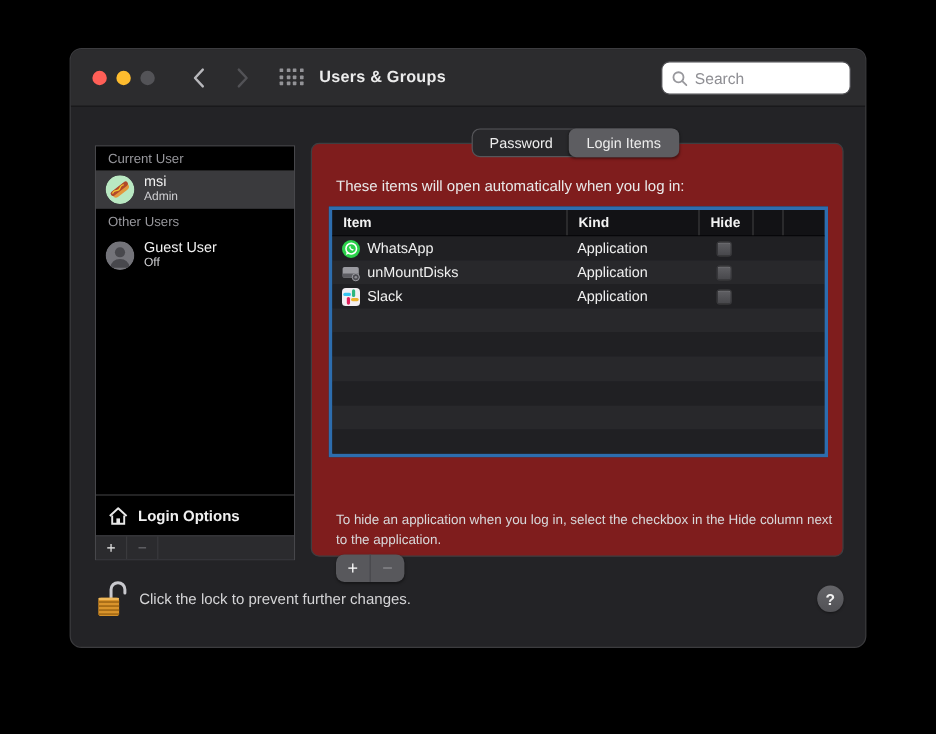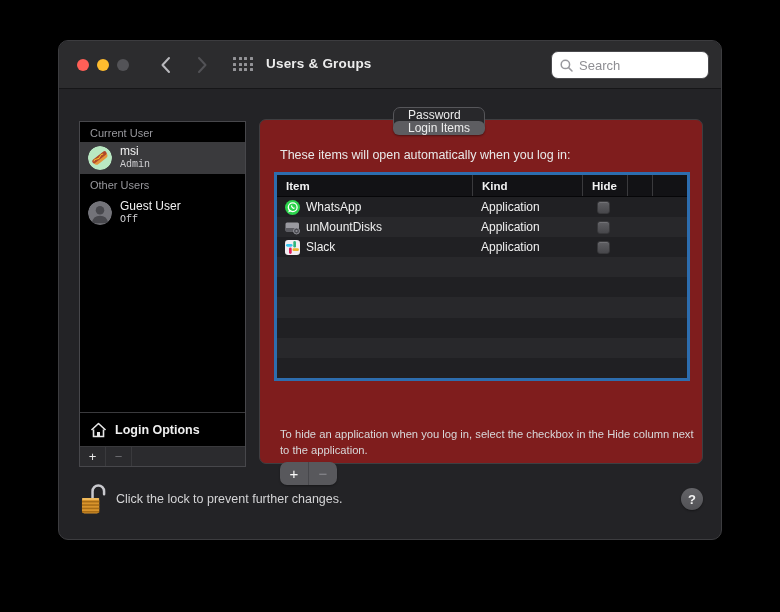--- a/index.html
+++ b/index.html
@@ -33,38 +33,38 @@
   .searchbox .ph { color:#8e8e93; font-size:13px; }
 
   
   .sidebar { position:absolute; left:20px; top:80px; width:167px; height:346px;
     background:#000000; border:1px solid #47474b; display:flex; flex-direction:column; }
   .side-label { padding:5px 0 3px 10px; font-size:11px; color:#98989d; }
   .user-row { display:flex; align-items:center; gap:8px; padding:4px 8px; height:32px; }
   .user-row.selected { background:#3a3a3d; height:32px; }
   .guest-row { height:38px; }
   .uname { font-size:12px; color:#f2f2f2; line-height:1.15; }
-  .usub { font-size:10px; color:#cfcfd2; line-height:1.15;font-family:Liberation Mono, monospace; }
+  .usub { font-size:10px; color:#cfcfd2; line-height:1.15; }
   .avatar { width:24px; height:24px; border-radius:50%; flex:0 0 auto; }
   .side-spacer { flex:1; }
   .login-options { display:flex; align-items:center; gap:8px; height:34px;
     border-top:1px solid #3a3a3d; padding:0 10px; }
   .login-options span { font-size:12.5px; font-weight:bold; color:#f0f0f0; }
   .side-strip { height:20px; background:#2b2b2e; border-top:1px solid #3a3a3d;
     display:flex; align-items:stretch; }
   .strip-btn { width:26px; display:flex; align-items:center; justify-content:center;
     font-size:13px; border-right:1px solid #3a3a3d; }
   .strip-btn.plus { color:#e8e8e8; }
   .strip-btn.minus { color:#6f6f73; }
 
   
   .panel { position:absolute; left:200px; top:78px; width:444px; height:345px;
     background:#7f1d1d; border:1px solid #3e3e41; border-radius:7px; }
   .tabs { position:absolute; left:334px; top:66px; height:24px; display:flex;
-    background:#28282b; border:1px solid #56565a; border-radius:7px; z-index:3;flex-direction:column; }
+    background:#28282b; border:1px solid #56565a; border-radius:7px; z-index:3; }
   .tab { padding:0 14px; display:flex; align-items:center; font-size:12px;
     color:#ededed; border-radius:6px; }
   .tab.selected { background:#5d5d61; margin:-1px; padding:0 15px;
     box-shadow:0 1px 2px rgba(0,0,0,.4); }
 
   .intro { position:absolute; left:20px; top:68px; font-size:12.5px; color:#e9e9e9; }
 
   .logintable { position:absolute; left:14px; top:90px; width:416px; height:209px;
     border:3px solid #2d6dae; background:#1f1f22; display:flex; flex-direction:column; }
   .thead { display:flex; height:22px; background:#121215; flex:0 0 auto;

